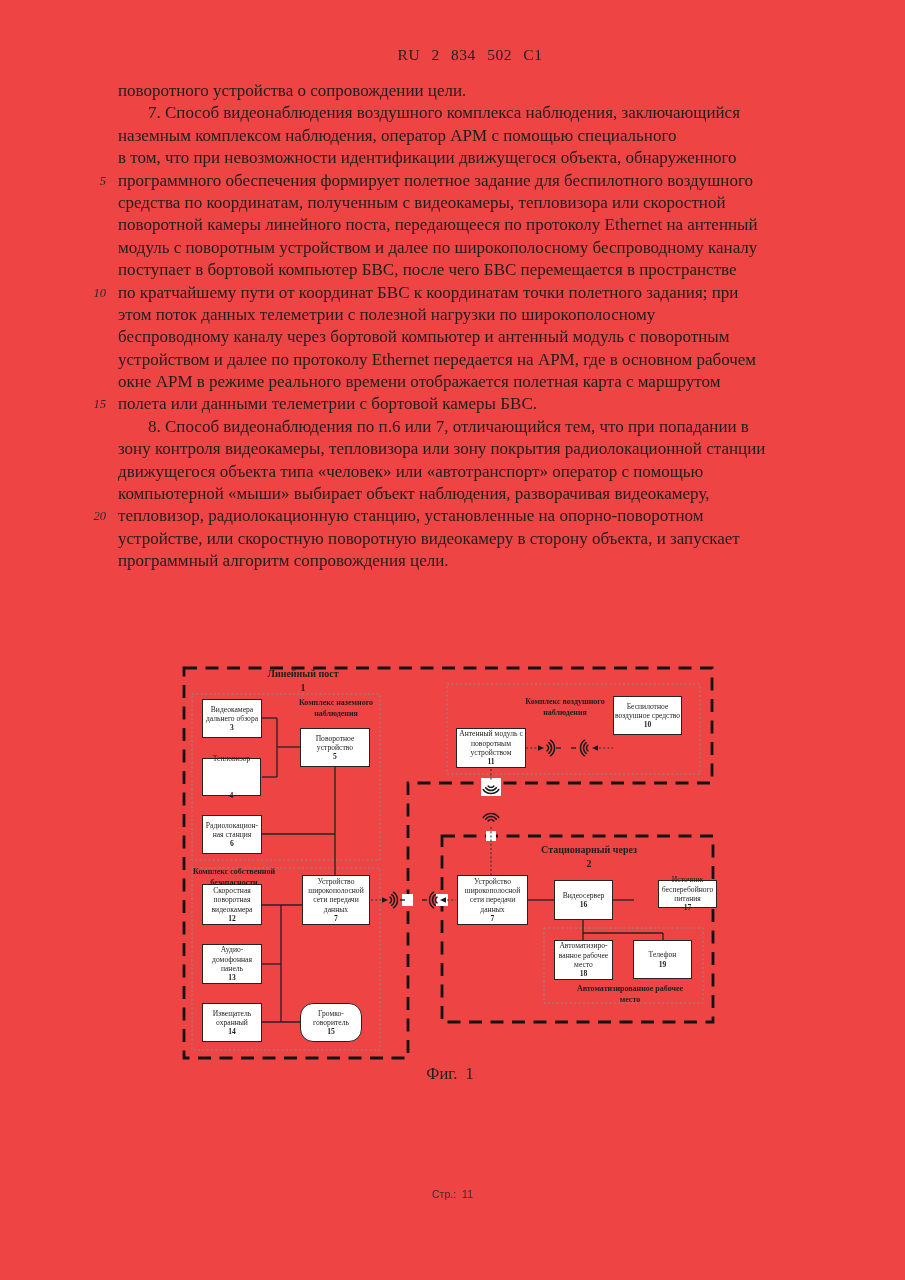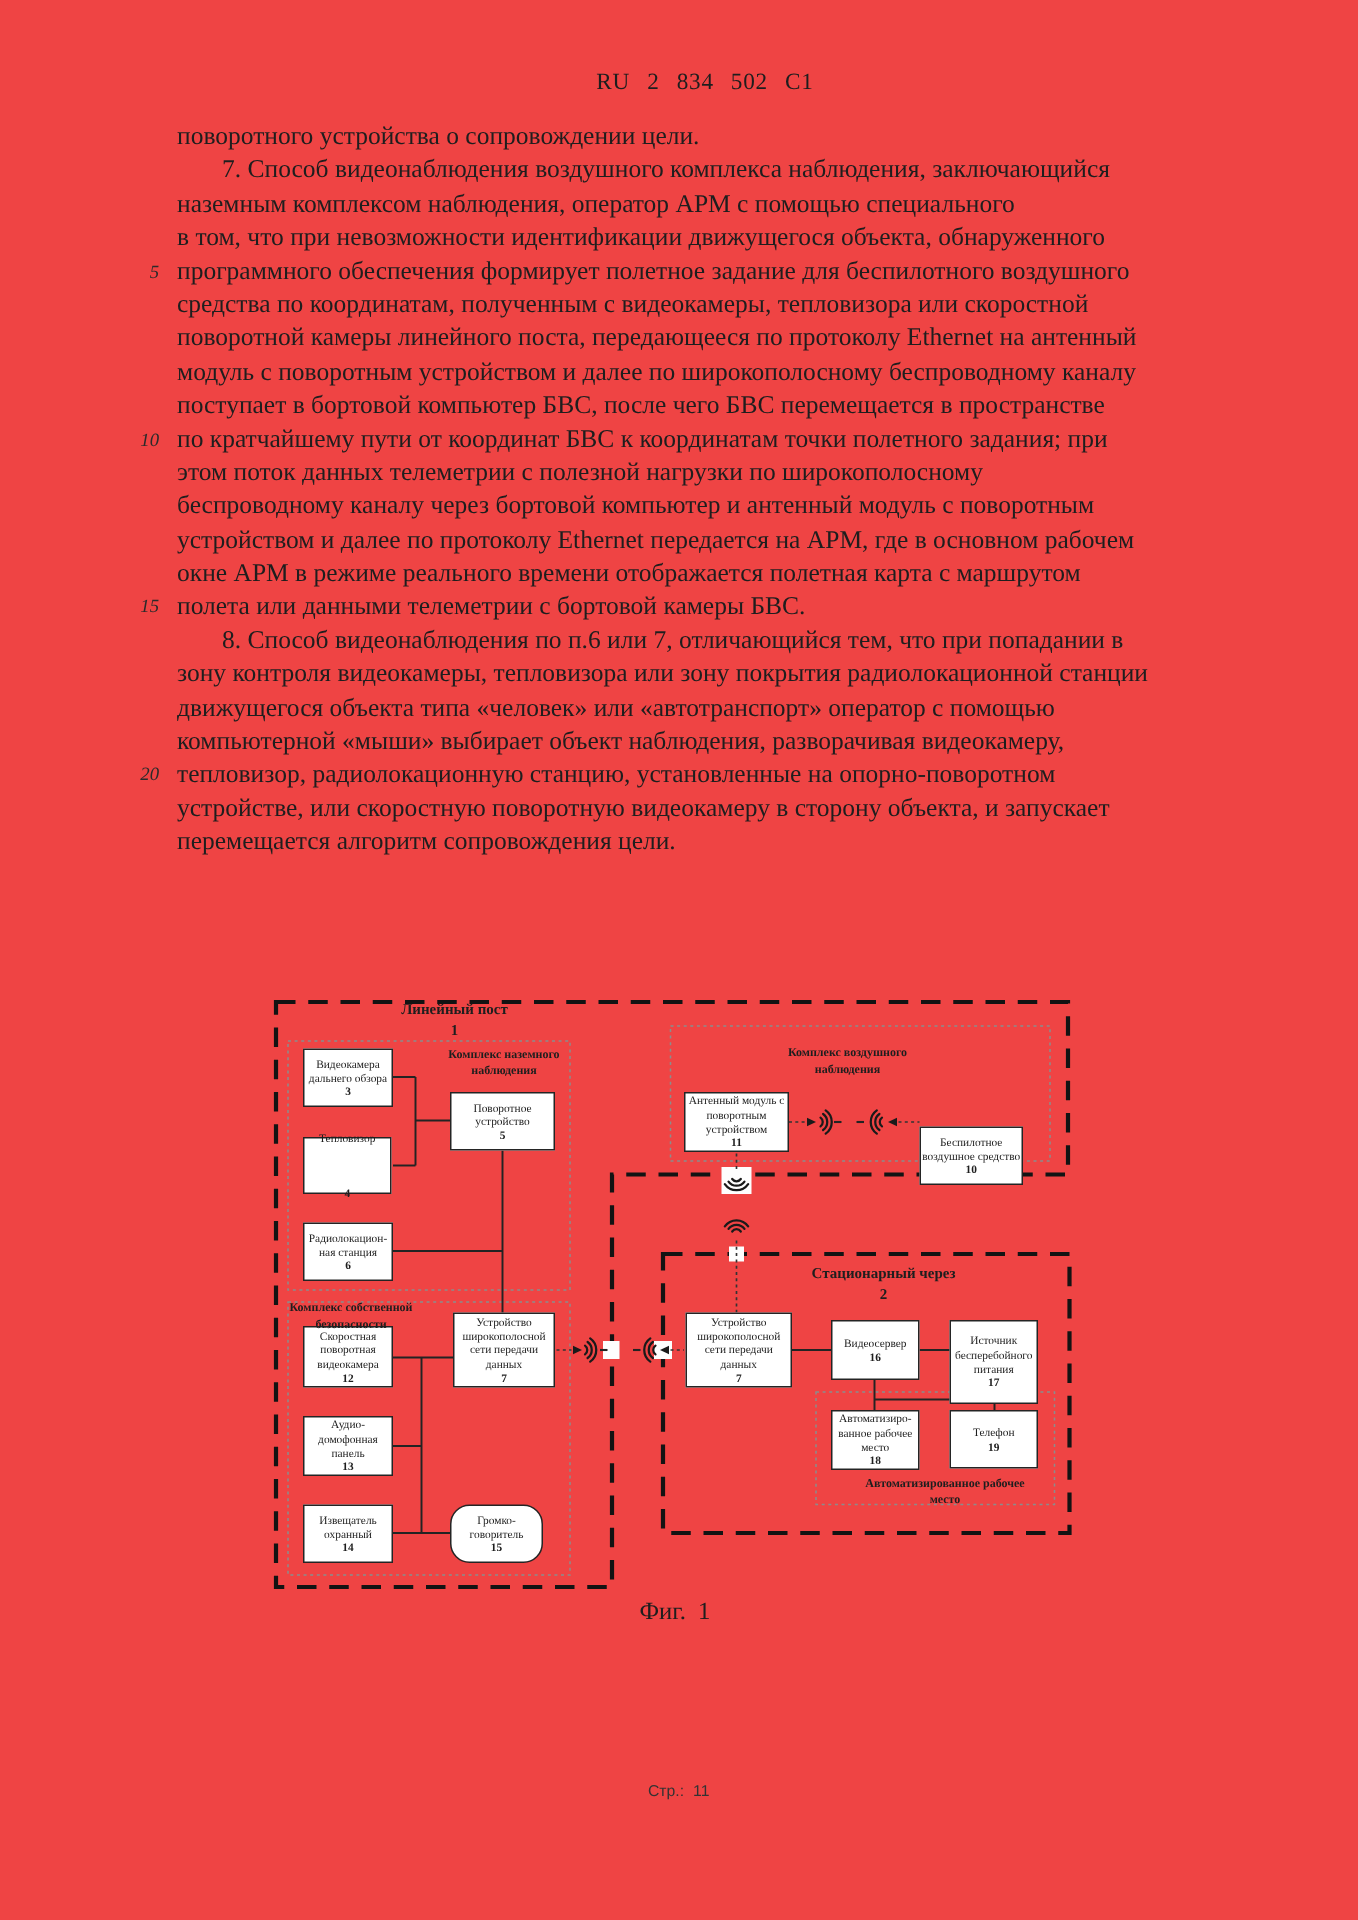--- a/index.html
+++ b/index.html
@@ -56,21 +56,21 @@
       <div class="claim-line"><span>беспроводному каналу через бортовой компьютер и антенный модуль с поворотным</span></div>
       <div class="claim-line"><span>устройством и далее по протоколу Ethernet передается на АРМ, где в основном рабочем</span></div>
       <div class="claim-line"><span>окне АРМ в режиме реального времени отображается полетная карта с маршрутом</span></div>
       <div class="claim-line"><span class="line-num">15</span><span>полета или данными телеметрии с бортовой камеры БВС.</span></div>
       <div class="claim-line indent"><span>8. Способ видеонаблюдения по п.6 или 7, отличающийся тем, что при попадании в</span></div>
       <div class="claim-line"><span>зону контроля видеокамеры, тепловизора или зону покрытия радиолокационной станции</span></div>
       <div class="claim-line"><span>движущегося объекта типа «человек» или «автотранспорт» оператор с помощью</span></div>
       <div class="claim-line"><span>компьютерной «мыши» выбирает объект наблюдения, разворачивая видеокамеру,</span></div>
       <div class="claim-line"><span class="line-num">20</span><span>тепловизор, радиолокационную станцию, установленные на опорно-поворотном</span></div>
       <div class="claim-line"><span>устройстве, или скоростную поворотную видеокамеру в сторону объекта, и запускает</span></div>
-      <div class="claim-line"><span>перемещается алгоритм сопровождения цели.</span></div>
+      <div class="claim-line"><span>программный алгоритм сопровождения цели.</span></div>
     </div>
 
   <svg class="fig" width="905" height="1280" viewBox="0 0 905 1280">
 
     <path class="bnd" d="M184 668 H712 V783 H408 V1058 H184 Z"></path>
     <path class="bnd" d="M442 836 H713 V1022 H442 Z"></path>
 
     <rect class="dbox" x="192" y="694" width="188" height="166"></rect>
     <rect class="dbox" x="192" y="868" width="188" height="182"></rect>
     <rect class="dbox" x="447" y="684" width="253" height="90"></rect>
@@ -201,37 +201,37 @@
         <div>Громко-</div>
         <div>говоритель</div>
         <div class="fig-num">15</div>
       </div>
       <div class="fig-box" style="left: 456px; top: 728px; width: 70px; height: 40px;">
         <div>Антенный модуль с</div>
         <div>поворотным</div>
         <div>устройством</div>
         <div class="fig-num">11</div>
       </div>
-      <div class="fig-box" style="left: 613px; top: 751px; width: 69px; height: 39px;">
+      <div class="fig-box" style="left: 613px; top: 696px; width: 69px; height: 39px;">
         <div>Беспилотное</div>
         <div>воздушное средство</div>
         <div class="fig-num">10</div>
       </div>
       <div class="fig-box" style="left: 457px; top: 875px; width: 71px; height: 50px;">
         <div>Устройство</div>
         <div>широкополосной</div>
         <div>сети передачи</div>
         <div>данных</div>
         <div class="fig-num">7</div>
       </div>
       <div class="fig-box" style="left: 554px; top: 880px; width: 59px; height: 40px;">
         <div>Видеосервер</div>
         <div class="fig-num">16</div>
       </div>
-      <div class="fig-box" style="left: 633px; top: 880px; width: 59px; height: 56px;">
+      <div class="fig-box" style="left: 658px; top: 880px; width: 59px; height: 28px;">
         <div>Источник</div>
         <div>бесперебойного</div>
         <div>питания</div>
         <div class="fig-num">17</div>
       </div>
       <div class="fig-box" style="left: 554px; top: 940px; width: 59px; height: 40px;">
         <div>Автоматизиро-</div>
         <div>ванное рабочее</div>
         <div>место</div>
         <div class="fig-num">18</div>

